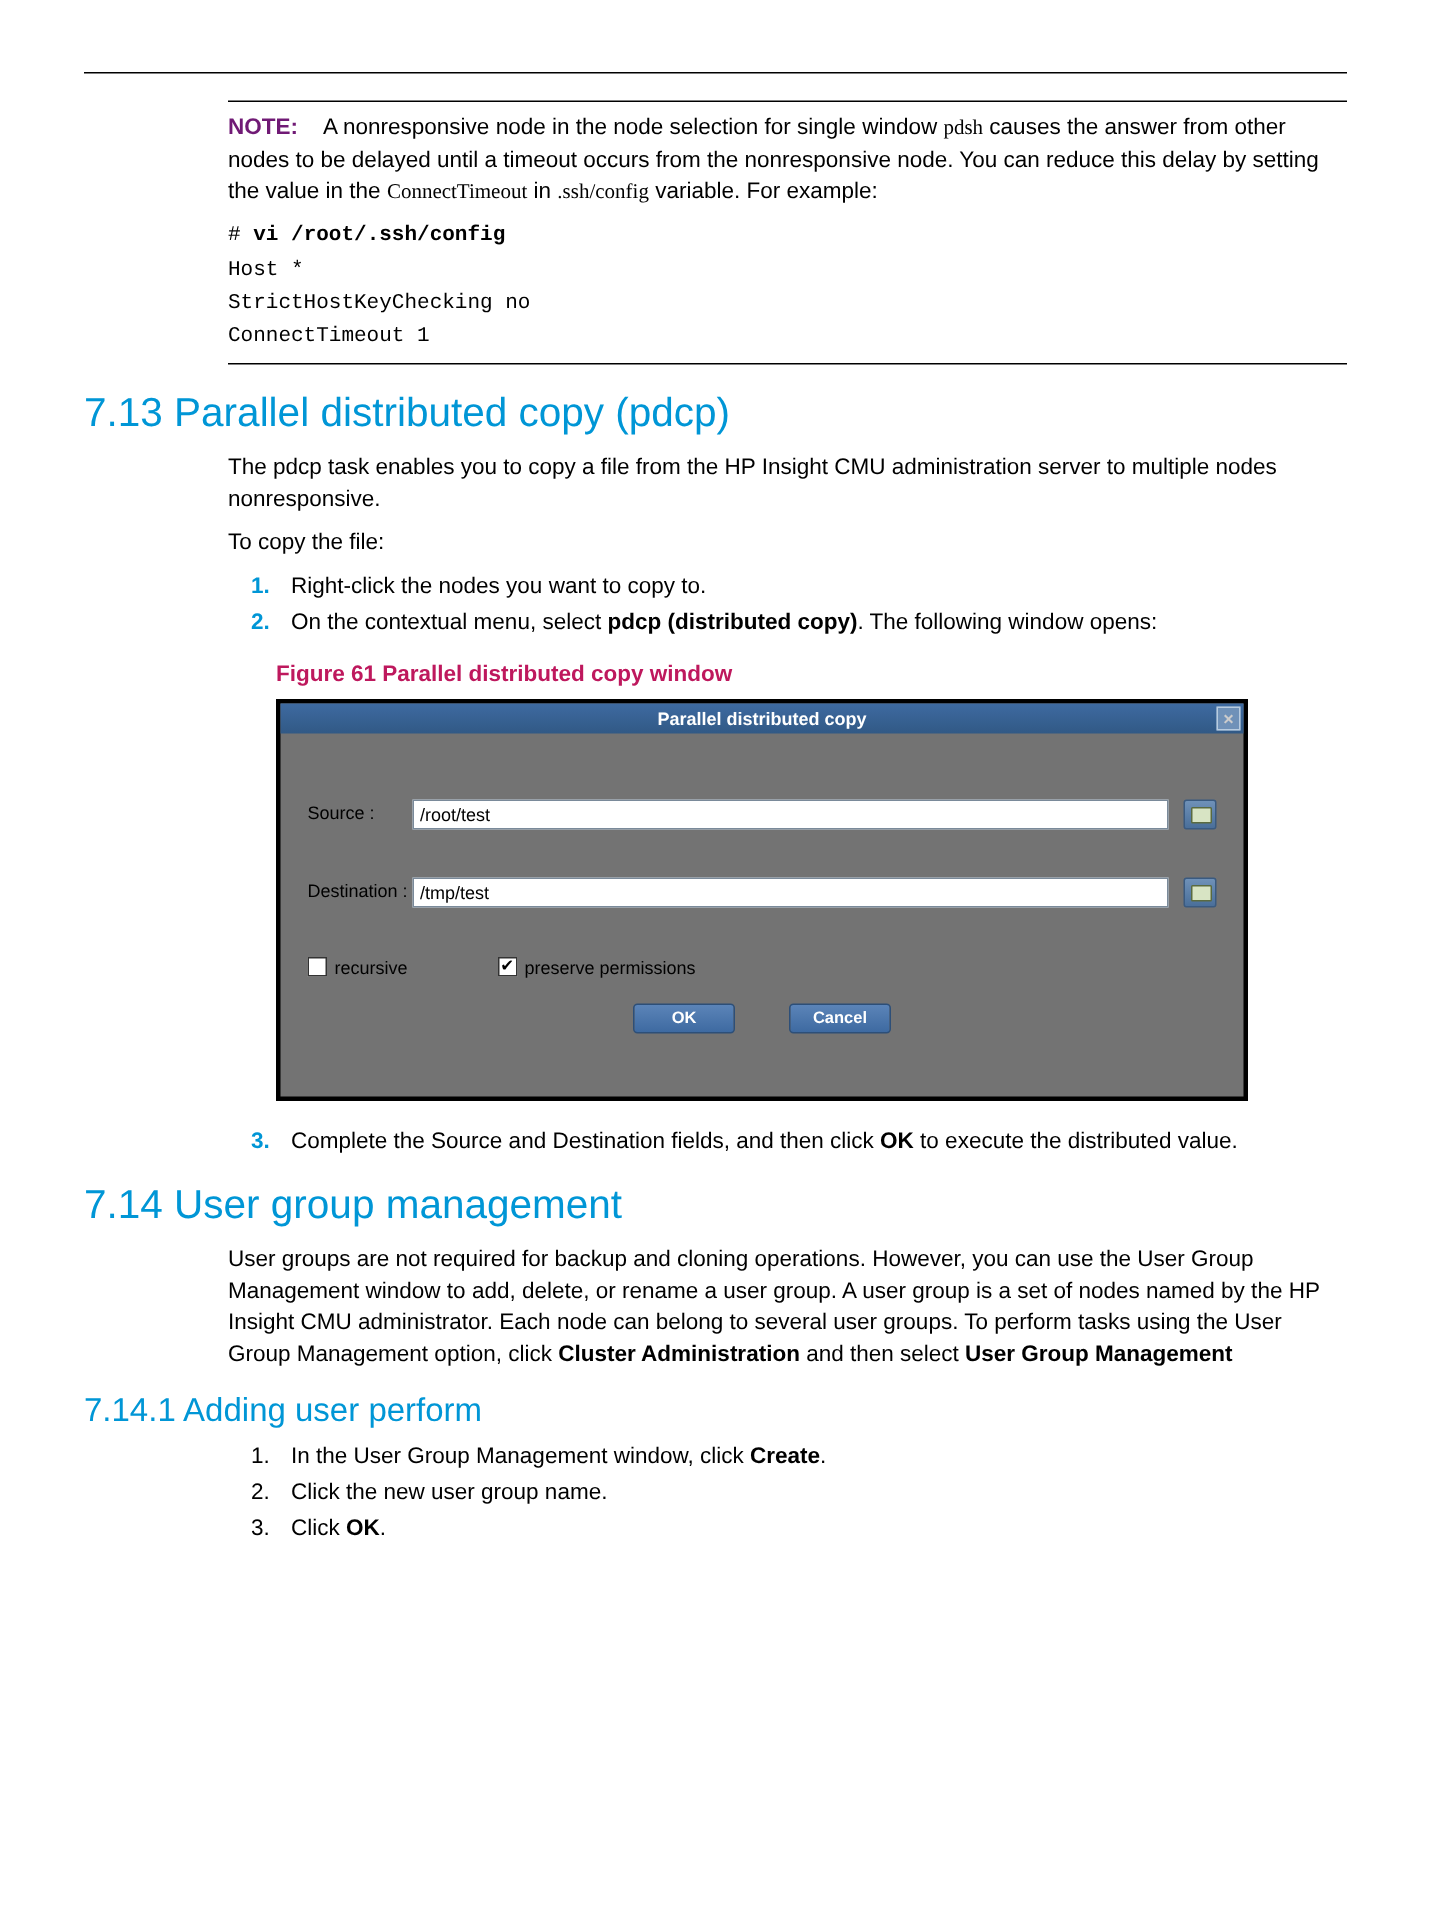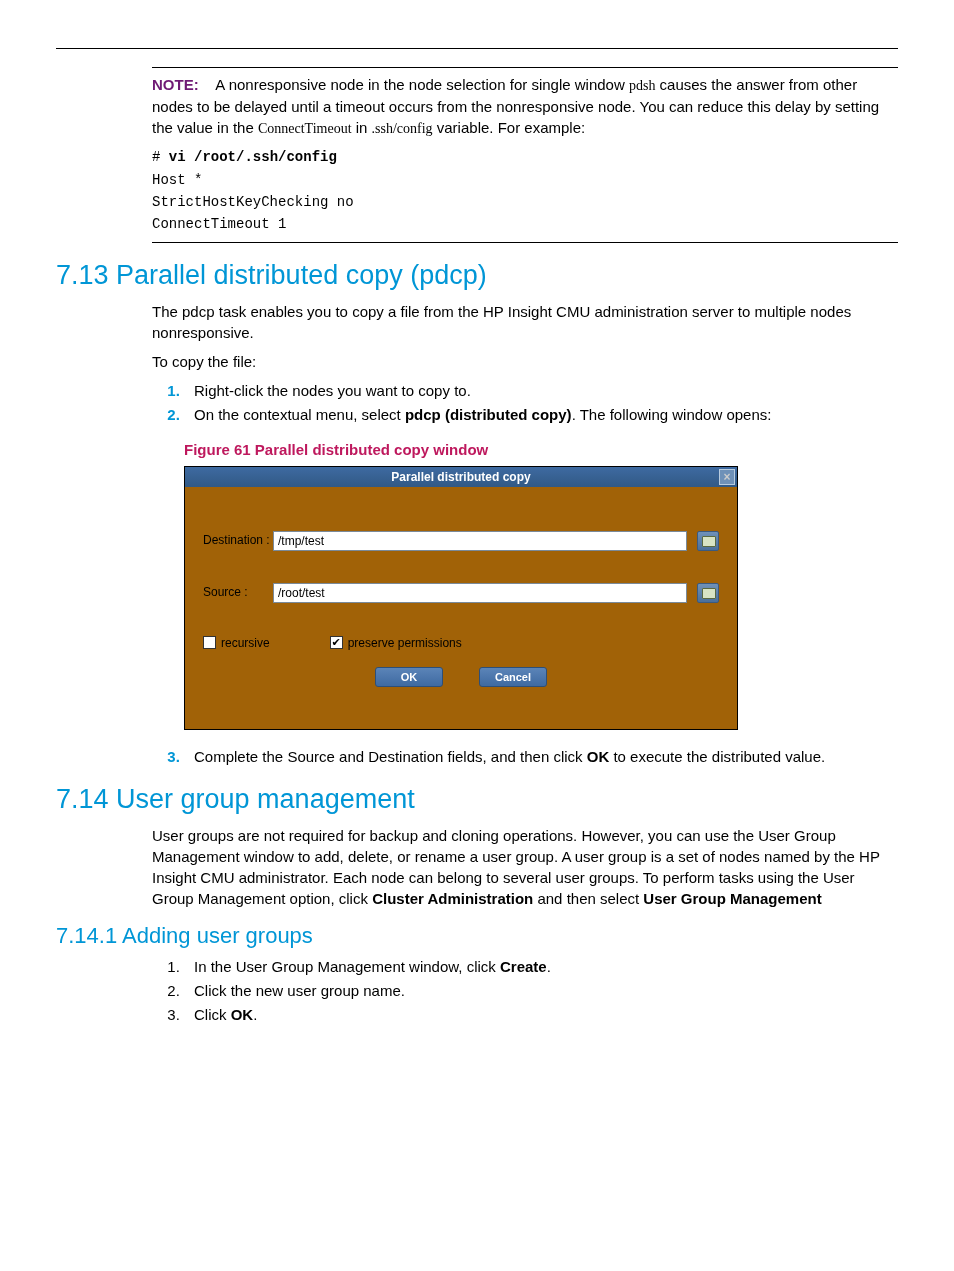--- a/index.html
+++ b/index.html
@@ -41,24 +41,24 @@
     margin: 12px 0 4px 0;
   }
   p.body { padding-left: 96px; margin: 4px 0 8px 0; }
   ol.steps { padding-left: 128px; margin: 4px 0 8px 0; }
   ol.steps li { padding-left: 10px; margin: 3px 0; }
   ol.steps.blue > li::marker { color: #0096d6; font-weight: bold; }
   .fig-caption { color: #be185d; font-weight: bold; padding-left: 128px; margin: 14px 0 6px 0; font-size: 15px; }
 
   
   .dialog {
-    width: 554px;
+    width: 648px;
     margin-left: 128px;
-    border: 1px solid #000000;
-    background: #a16207;
+    border: 3px solid #000000;
+    background: #737373;
     font-family: Arial, sans-serif;
     font-size: 12px;
   }
   .dialog-title {
     background: linear-gradient(#3e6aa1, #315985);
     color: #fff;
     font-weight: bold;
     text-align: center;
     height: 20px;
     line-height: 20px;
@@ -167,27 +167,27 @@
 
 <div class="fig-caption">Figure 61 Parallel distributed copy window</div>
 
 <div class="dialog">
   <div class="dialog-title">
     <span>Parallel distributed copy</span>
     <div class="dialog-close">×</div>
   </div>
   <div class="dialog-body">
     <div class="dialog-row">
+      <label class="fld">Source :</label>
+      <input class="dialog-input" value="/root/test" style="">
+      <div class="browse-btn"></div>
+    </div>
+    <div class="dialog-row">
       <label class="fld">Destination :</label>
       <input class="dialog-input" value="/tmp/test" style="">
-      <div class="browse-btn"></div>
-    </div>
-    <div class="dialog-row">
-      <label class="fld">Source :</label>
-      <input class="dialog-input" value="/root/test" style="">
       <div class="browse-btn"></div>
     </div>
     <div class="dialog-checks">
       <div class="chk">
         <span class="chkbox"></span>
         <span>recursive</span>
       </div>
       <div class="chk">
         <span class="chkbox">✔</span>
         <span>preserve permissions</span>
@@ -204,21 +204,21 @@
   <li>
     <span>Complete the Source and Destination fields, and then click </span><b>OK</b><span> to execute the distributed value.</span>
   </li>
 </ol>
 
 <h2 class="sec">7.14 User group management</h2>
 <p class="body">
   <span>User groups are not required for backup and cloning operations. However, you can use the User Group Management window to add, delete, or rename a user group. A user group is a set of nodes named by the HP Insight CMU administrator. Each node can belong to several user groups. To perform tasks using the User Group Management option, click </span><b>Cluster Administration</b><span> and then select </span><b>User Group Management</b>
 </p>
 
-<h3 class="subsec">7.14.1 Adding user groups</h3>
+<h3 class="subsec">7.14.1 Adding user perform</h3>
 <ol class="steps">
   <li>
     <span>In the User Group Management window, click </span><b>Create</b><span>.</span>
   </li>
   <li><span>Click the new user group name.</span></li>
   <li>
     <span>Click </span><b>OK</b><span>.</span>
   </li>
 </ol>
 

